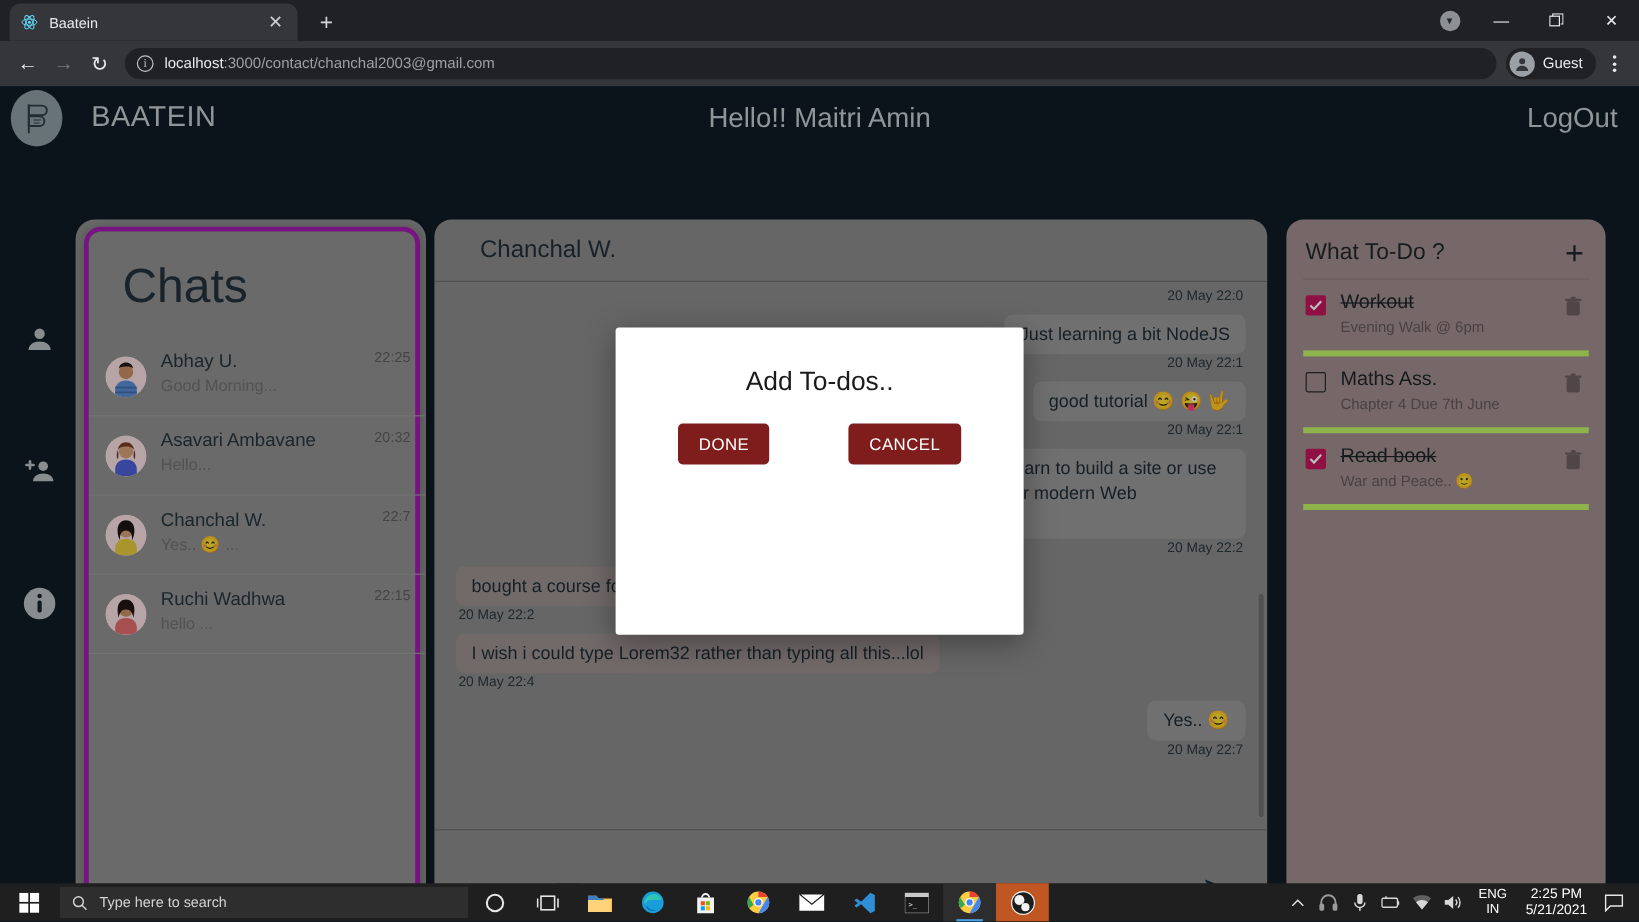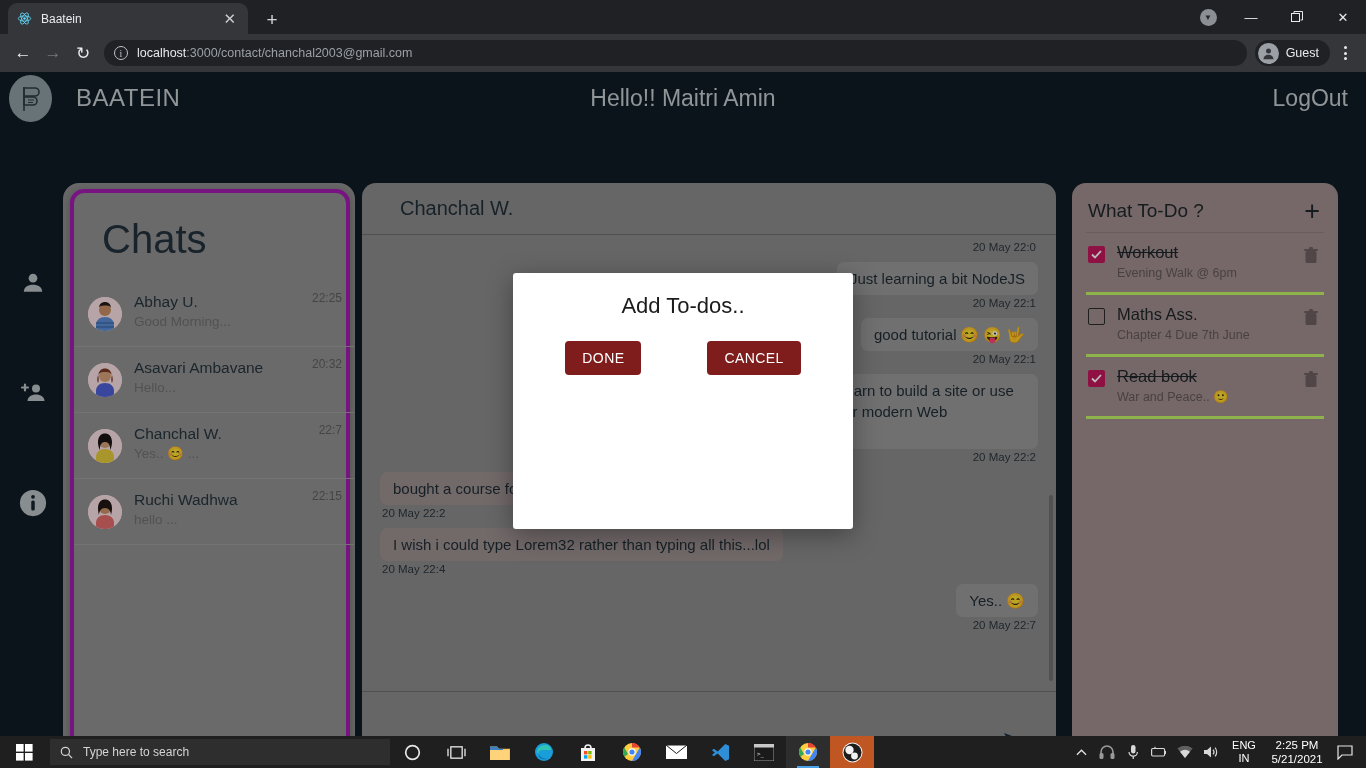--- a/index.html
+++ b/index.html
@@ -162,36 +162,36 @@
   
   .todo-card {
     position: absolute; left: 1006px; top: 59px; width: 266px; height: 572px;
     background: #a08d8d; border-radius: 14px; padding: 14px 14px 0 14px;
   }
   .todo-head { display: flex; align-items: center; justify-content: space-between;
                padding: 3px 2px 10px 2px; border-bottom: 1px solid #8d7d7d; }
   .todo-title { font-size: 19px; color: #20272b; }
   .todo-add { font-size: 27px; color: #1e252a; line-height: 20px; padding: 0 2px; font-weight: 300; }
   .todo-item { position: relative; display: flex; padding: 9px 2px 9px 2px;
-               border-bottom: 3px solid #bef264; }
+               border-bottom: 5px solid #bef264; }
   .cbx { width: 17px; height: 17px; flex: 0 0 17px; margin-top: 4px; border-radius: 2px; }
   .cbx.unchecked { border: 1.6px solid #2a2a2a; background: transparent; }
   .cbx.checked { background: #c2185b; display: flex; align-items: center; justify-content: center; }
   .todo-text { padding-left: 12px; flex: 1; }
   .todo-name { font-size: 16.5px; color: #1d2428; line-height: 21px; }
   .todo-name.done { text-decoration: line-through; }
   .todo-desc { font-size: 12.5px; color: #63585a; line-height: 19px; margin-top: 1px; }
   .todo-trash { position: absolute; right: 6px; top: 14px; width: 14px; height: 17px; opacity: .45; }
 
   
   .scrim { position: absolute; top: 0; left: 0; width: 1366px; height: 664px; background: rgba(0,0,0,.26); }
   .modal {
     position: absolute; left: 513px; top: 201px; width: 340px; height: 256px;
     background: #fff; border-radius: 3px; box-shadow: 0 6px 26px rgba(0,0,0,.35);
-    padding: 20px 28px;
+    padding: 32px 28px;
   }
   .modal-title { text-align: center; font-size: 22px; color: #1b1b1b; margin-bottom: 22px; }
   .field { border-bottom: 1px solid #a6a6a6; padding: 4px 0 7px 0; margin-bottom: 28px; }
   .field input { width: 100%; border: none; outline: none; font-size: 15.5px; color: #222;
                  font-family: "Liberation Sans", sans-serif; }
   .field input::placeholder { color: #8b8b8b; }
   .modal-actions { display: flex; justify-content: center; gap: 66px; margin-top: 6px; }
   .mbtn { background: #7f1d1d; color: #fff; border: none; border-radius: 4px;
           padding: 9px 17px; font-size: 14px; letter-spacing: .4px;
           font-family: "Liberation Sans", sans-serif; }

